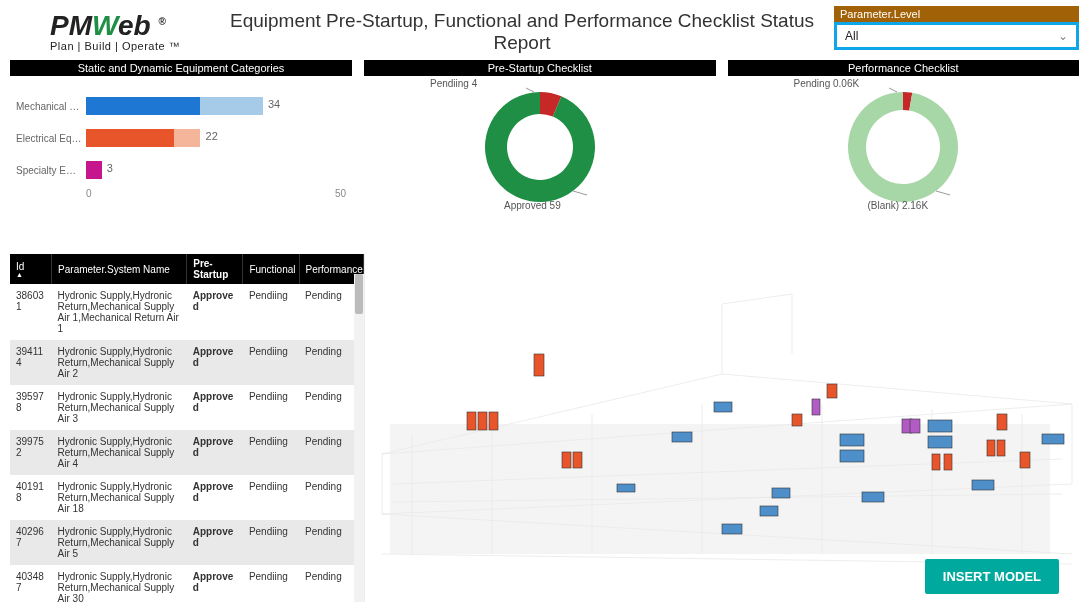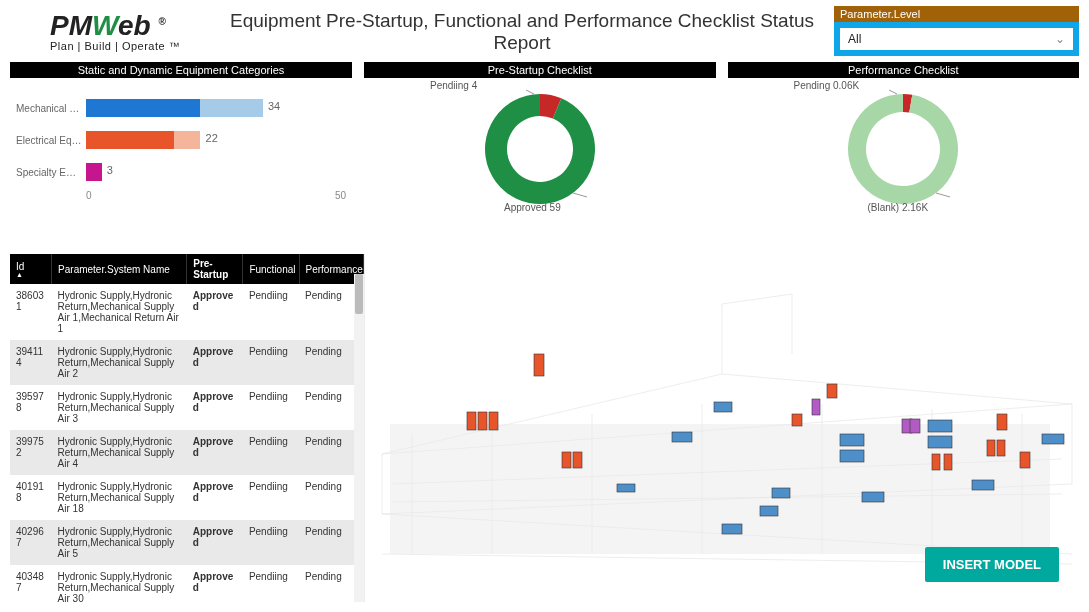--- a/index.html
+++ b/index.html
@@ -6,21 +6,21 @@
   body { font-family: "Segoe UI", Arial, sans-serif; font-size: 11px; background: #fff; width: 1089px; height: 612px; overflow: hidden; color: #222; }
   
   .header { display: flex; align-items: flex-start; padding: 6px 10px 0 10px; gap: 20px; }
   .logo { width: 200px; padding: 4px 0 0 40px; }
   .logo .brand { font-size: 28px; font-weight: 700; font-style: italic; letter-spacing: 0; }
   .logo .brand .w { color: #1f8f46; font-style: italic; }
   .logo .tag { font-size: 11px; letter-spacing: 0.5px; margin-top: -2px; }
   .title { flex: 1; text-align: center; font-size: 19px; font-weight: 400; color: #333; padding-top: 4px; }
   .paramlevel { width: 245px; }
   .paramlevel .label { background: #a16207; color: #fff; font-size: 11px; padding: 2px 6px; }
-  .paramlevel .select { border: 6px solid #0ea5e9; padding: 4px 8px; font-size: 12px; display: flex; justify-content: space-between; align-items: center; cursor: pointer; }
+  .paramlevel .select { border: 3px solid #0ea5e9; padding: 4px 8px; font-size: 12px; display: flex; justify-content: space-between; align-items: center; cursor: pointer; }
   .paramlevel .chev { color: #888; }
 
   
   .sectionbar { background: #000000; color: #fff; font-size: 11px; text-align: center; padding: 2px 0; margin-bottom: 6px; }
 
   
   .row2 { display: flex; gap: 12px; padding: 6px 10px 0 10px; }
   .catpanel { width: 342px; }
   .barscontainer { height: 130px; position: relative; padding: 10px 6px 0 6px; }
   .barrow { display: flex; align-items: center; height: 28px; margin-bottom: 4px; }
@@ -45,21 +45,21 @@
   .dtable th:nth-child(2), .dtable td:nth-child(2) { width: 130px; }
   .dtable th:nth-child(3), .dtable td:nth-child(3) { width: 54px; font-weight: bold; }
   .dtable th:nth-child(4), .dtable td:nth-child(4) { width: 54px; }
   .dtable th:nth-child(5), .dtable td:nth-child(5) { width: 62px; }
   .scrolltrack { position: absolute; right: 0; top: 20px; bottom: 0; width: 10px; background: #f2f2f2; }
   .scrollthumb { position: absolute; left: 1px; top: 0; width: 8px; height: 40px; background: #bbb; border-radius: 2px; }
 
   
   .modelview { position: absolute; left: 372px; right: 10px; top: 254px; bottom: 10px; overflow: hidden; }
   .modelview svg { width: 100%; height: 100%; }
-  .insertbtn { position: absolute; right: 20px; bottom: 20px; background: #00a99d; color: #fff; border: none; padding: 10px 18px; font-size: 13px; font-weight: 700; cursor: pointer; border-radius: 2px; }
+  .insertbtn { position: absolute; right: 20px; bottom: 8px; background: #00a99d; color: #fff; border: none; padding: 10px 18px; font-size: 13px; font-weight: 700; cursor: pointer; border-radius: 2px; }
 
   .sortarrow { font-size: 7px; display:block; line-height:6px;}
 </style>
 </head>
 <body>
 
 <div class="header">
   <div class="logo">
     <div class="brand">
       <span>PM</span><span class="w">W</span><span>eb</span>

